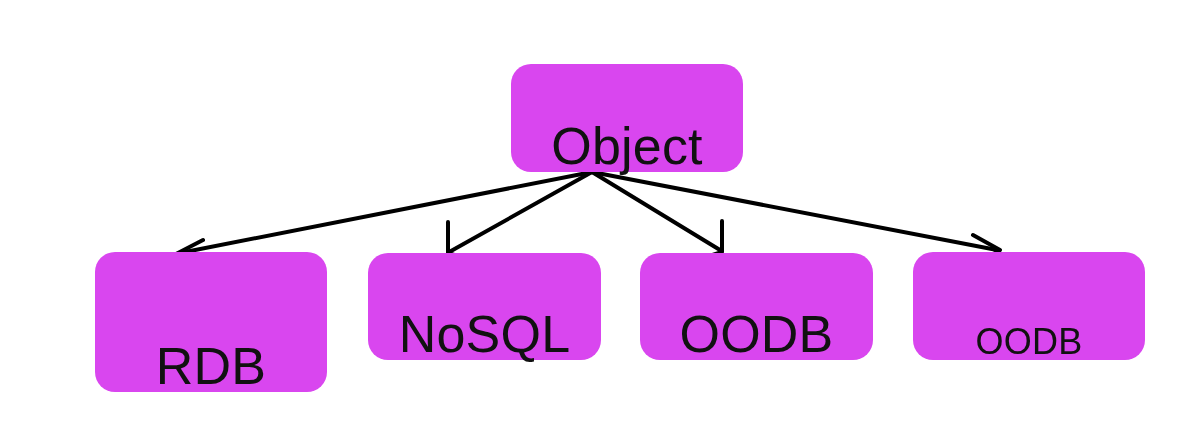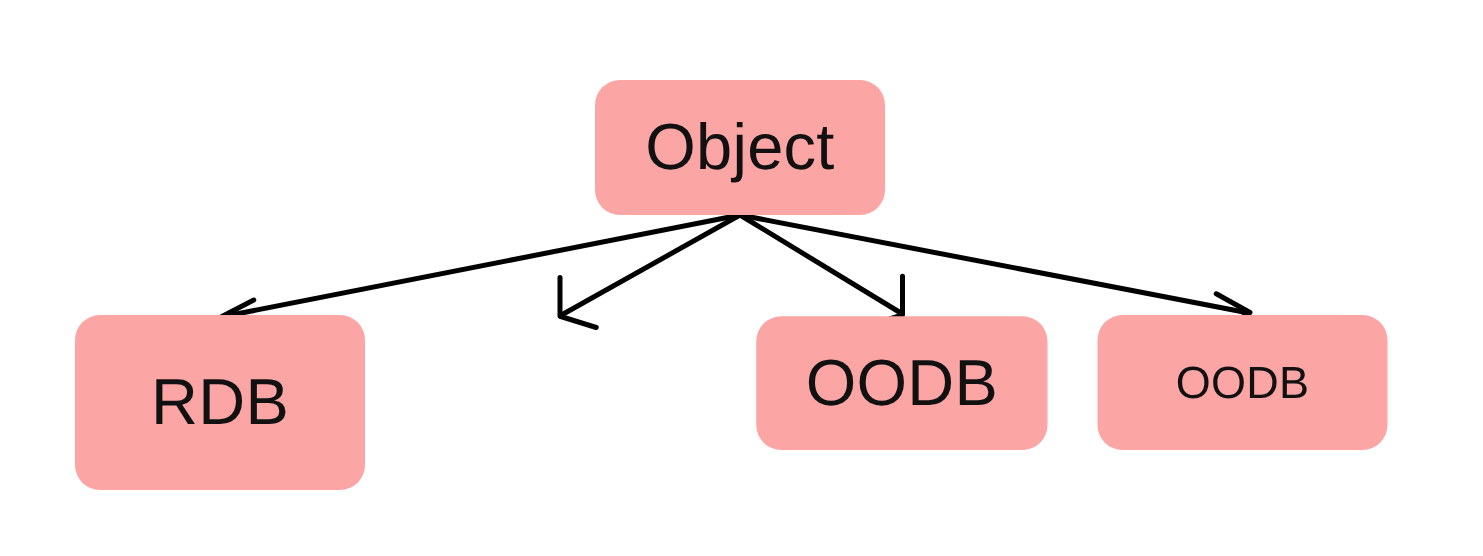--- a/index.html
+++ b/index.html
@@ -21,29 +21,30 @@
     position: absolute;
     left: 0;
     top: 0;
     width: 1186px;
     height: 445px;
   }
   .node {
     position: absolute;
     box-sizing: border-box;
     display: flex;
-    align-items: center;
+    align-items: flex-end;
     justify-content: center;
     border-radius: 20px;
-    background: #fca5a5;
+    background: #d946ef;
     color: #111111;
     font-family: "Liberation Sans", sans-serif;
     font-weight: 400;
     letter-spacing: 0.2px;
     user-select: none;
+    margin-left: 35px;
   }
   .node-label {
     display: block;
     line-height: 1;
     white-space: nowrap;
   }
   #node-object {
     left: 476px;
     top: 64px;
     width: 232px;
@@ -111,20 +112,23 @@
   </svg>
 
   <div class="node" id="node-object">
     <span class="node-label">Object</span>
   </div>
 
   <div class="node" id="node-rdb">
     <span class="node-label">RDB</span>
   </div>
 
+  <div class="node" id="node-nosql">
+    <span class="node-label">NoSQL</span>
+  </div>
 
   <div class="node" id="node-file">
     <span class="node-label">OODB</span>
   </div>
 
   <div class="node" id="node-oodb">
     <span class="node-label">OODB</span>
   </div>
 
 </div>

